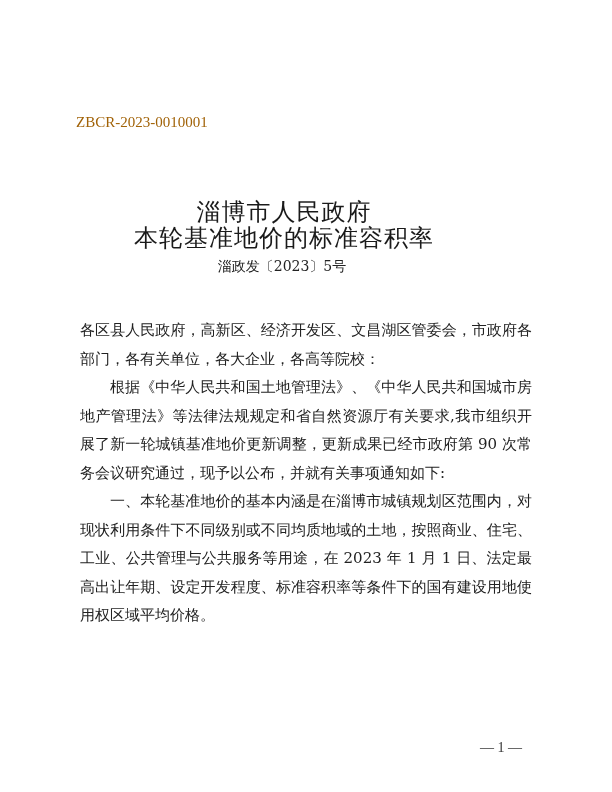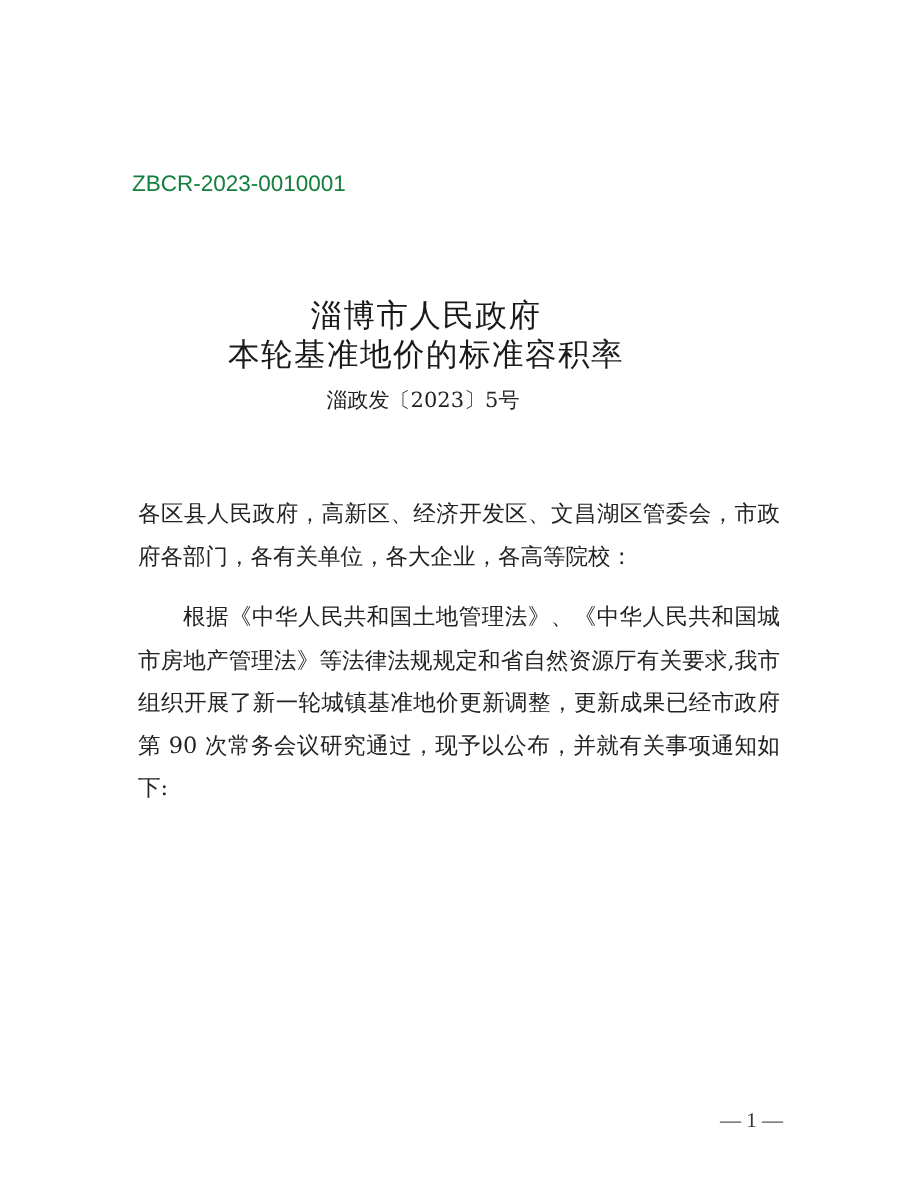--- a/index.html
+++ b/index.html
@@ -2,52 +2,53 @@
 <html><head>
 <meta charset="utf-8">
 <style>
   html, body { margin:0; padding:0; }
   body {
     width:612px; height:792px; background:#ffffff; position:relative; overflow:hidden;
     color:#1a1a1a;
     font-family: "DejaVu Serif", "Liberation Serif", serif;
   }
   .doc-id {
-    position:absolute; left:88px; top:114px;
-    font-family: Liberation Sans, sans-serif; font-size:15px; color:#15803d;
+    position:absolute; left:76px; top:114px;
+    font-family: Liberation Serif, serif; font-size:15px; color:#a16207;
   }
   .title {
     position:absolute; left:0; width:568px; text-align:center;
-    font-size:21px; color:#1a1a1a; letter-spacing:1px;
+    font-size:24px; color:#1a1a1a; letter-spacing:1px;
   }
   .t1 { top:196px; }
   .t2 { top:222px; }
   .docnum {
     position:absolute; left:0; width:564px; top:258px; text-align:center;
     font-size:14px; color:#222;
   }
   .body {
     position:absolute; left:80px; width:452px; top:316px;
     font-size:15px; line-height:28.5px; color:#222;
     text-align:justify; text-justify:inter-character;
   }
-  .body p { margin:12px; }
+  .body p { margin:0; }
   .indent { text-indent:30px; }
   .page-num {
     position:absolute; left:480px; top:740px;
     font-size:14px; color:#333; font-family:"Liberation Serif", serif;
   }
 </style>
 </head>
 <body>
 
 <div class="doc-id">ZBCR-2023-0010001</div>
 
 <div class="title t1">淄博市人民政府</div>
 <div class="title t2">本轮基准地价的标准容积率</div>
 <div class="docnum">淄政发〔2023〕5号</div>
 
 <div class="body">
   <p>各区县人民政府，高新区、经济开发区、文昌湖区管委会，市政府各部门，各有关单位，各大企业，各高等院校：</p>
   <p class="indent">根据《中华人民共和国土地管理法》、《中华人民共和国城市房地产管理法》等法律法规规定和省自然资源厅有关要求,我市组织开展了新一轮城镇基准地价更新调整，更新成果已经市政府第 90 次常务会议研究通过，现予以公布，并就有关事项通知如下:</p>
+  <p class="indent">一、本轮基准地价的基本内涵是在淄博市城镇规划区范围内，对现状利用条件下不同级别或不同均质地域的土地，按照商业、住宅、工业、公共管理与公共服务等用途，在 2023 年 1 月 1 日、法定最高出让年期、设定开发程度、标准容积率等条件下的国有建设用地使用权区域平均价格。</p>
 </div>
 
 <div class="page-num">— 1 —</div>
 
 </body></html>

